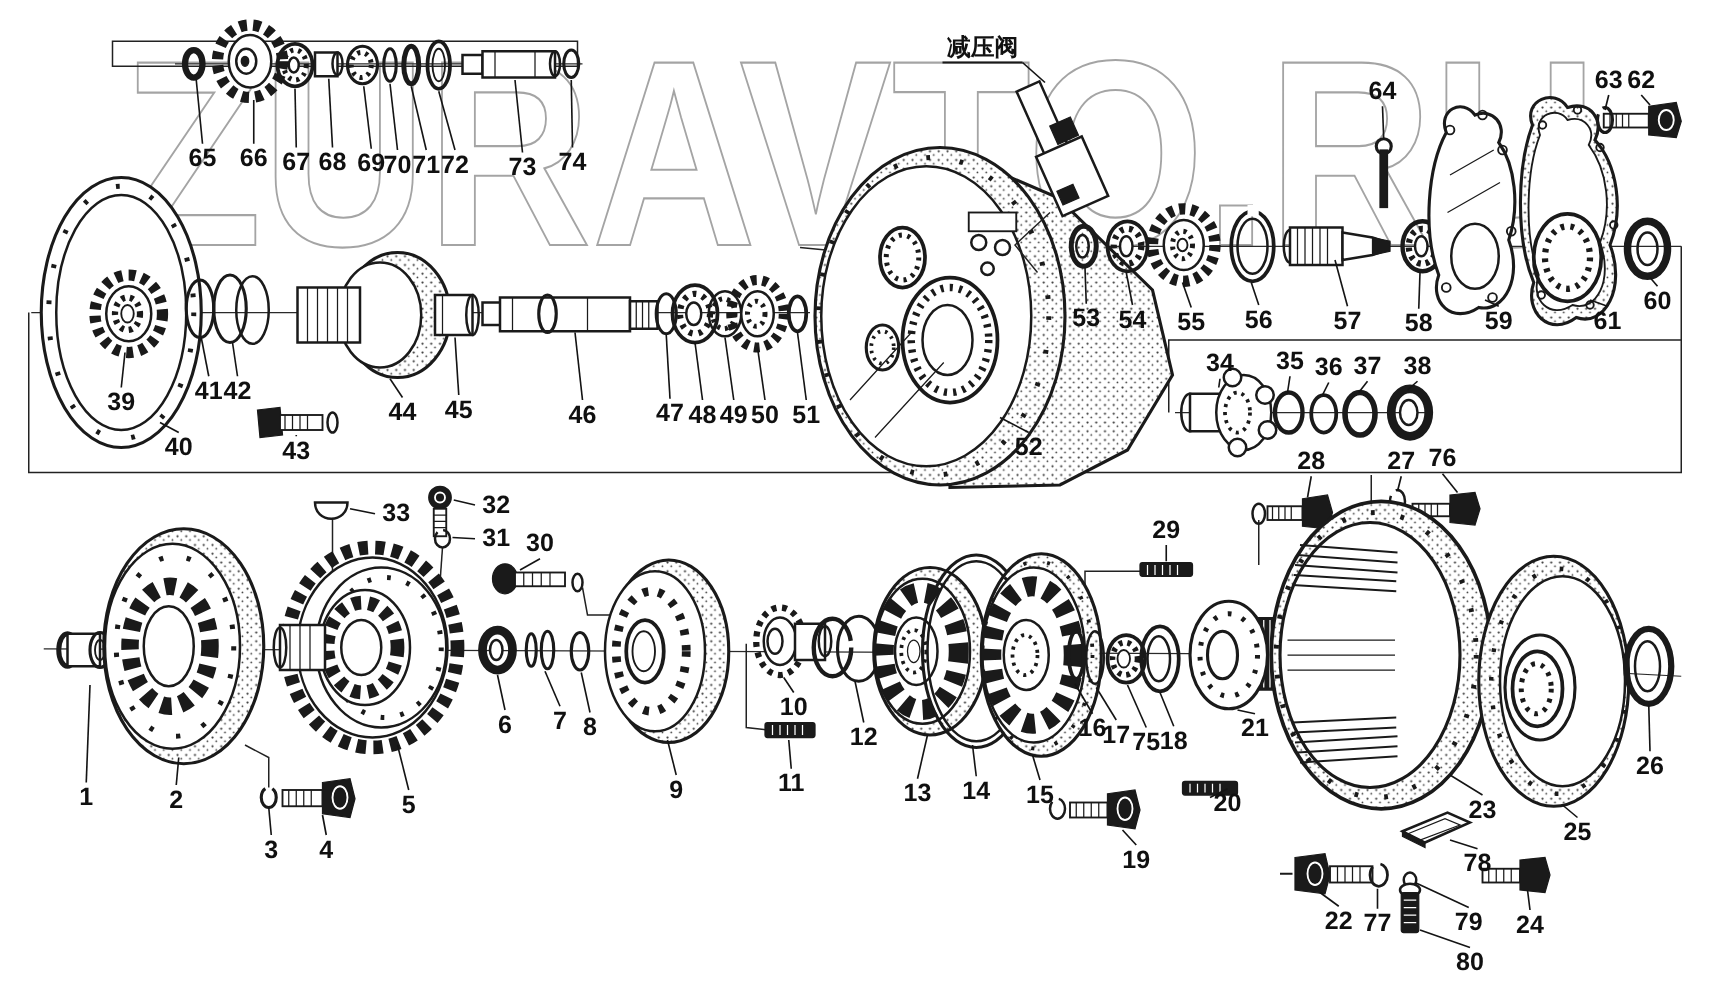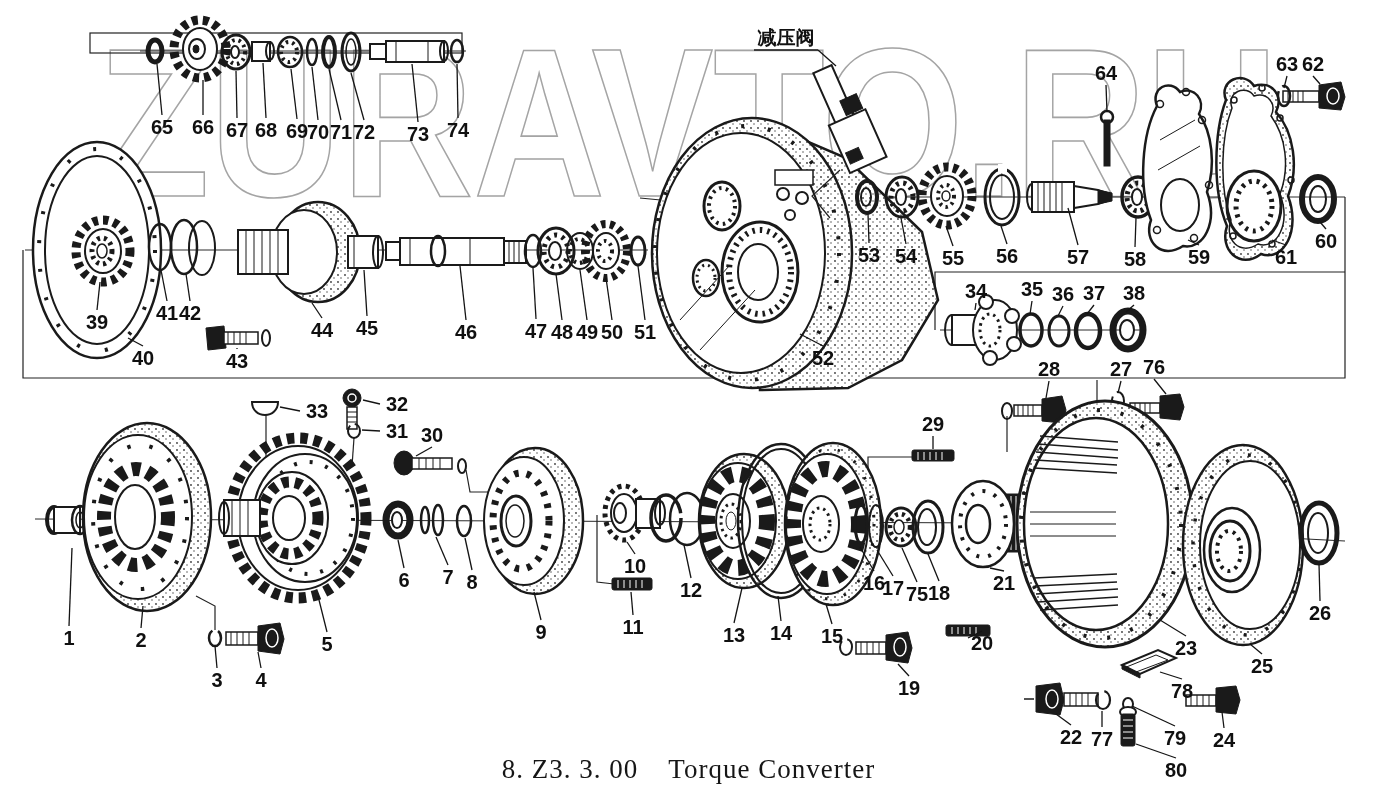--- a/index.html
+++ b/index.html
@@ -673,16 +673,13 @@
         <text x="1102" y="739" class="callout" dominant-baseline="central">77</text>
         <line x1="1160" y1="672" x2="1182" y2="679" class="leader"></line>
         <text x="1182" y="691" class="callout" dominant-baseline="central">78</text>
         <line x1="1132" y1="706" x2="1175" y2="726" class="leader"></line>
         <text x="1175" y="738" class="callout" dominant-baseline="central">79</text>
         <line x1="1136" y1="744" x2="1176" y2="758" class="leader"></line>
         <text x="1176" y="770" class="callout" dominant-baseline="central">80</text>
       </g>
   </svg>
 
-  <div id="caption">
-    <span class="num">8. Z3. 3. 00</span><span>Torque Converter</span>
-  </div>
 </div>
 
 </body></html>

